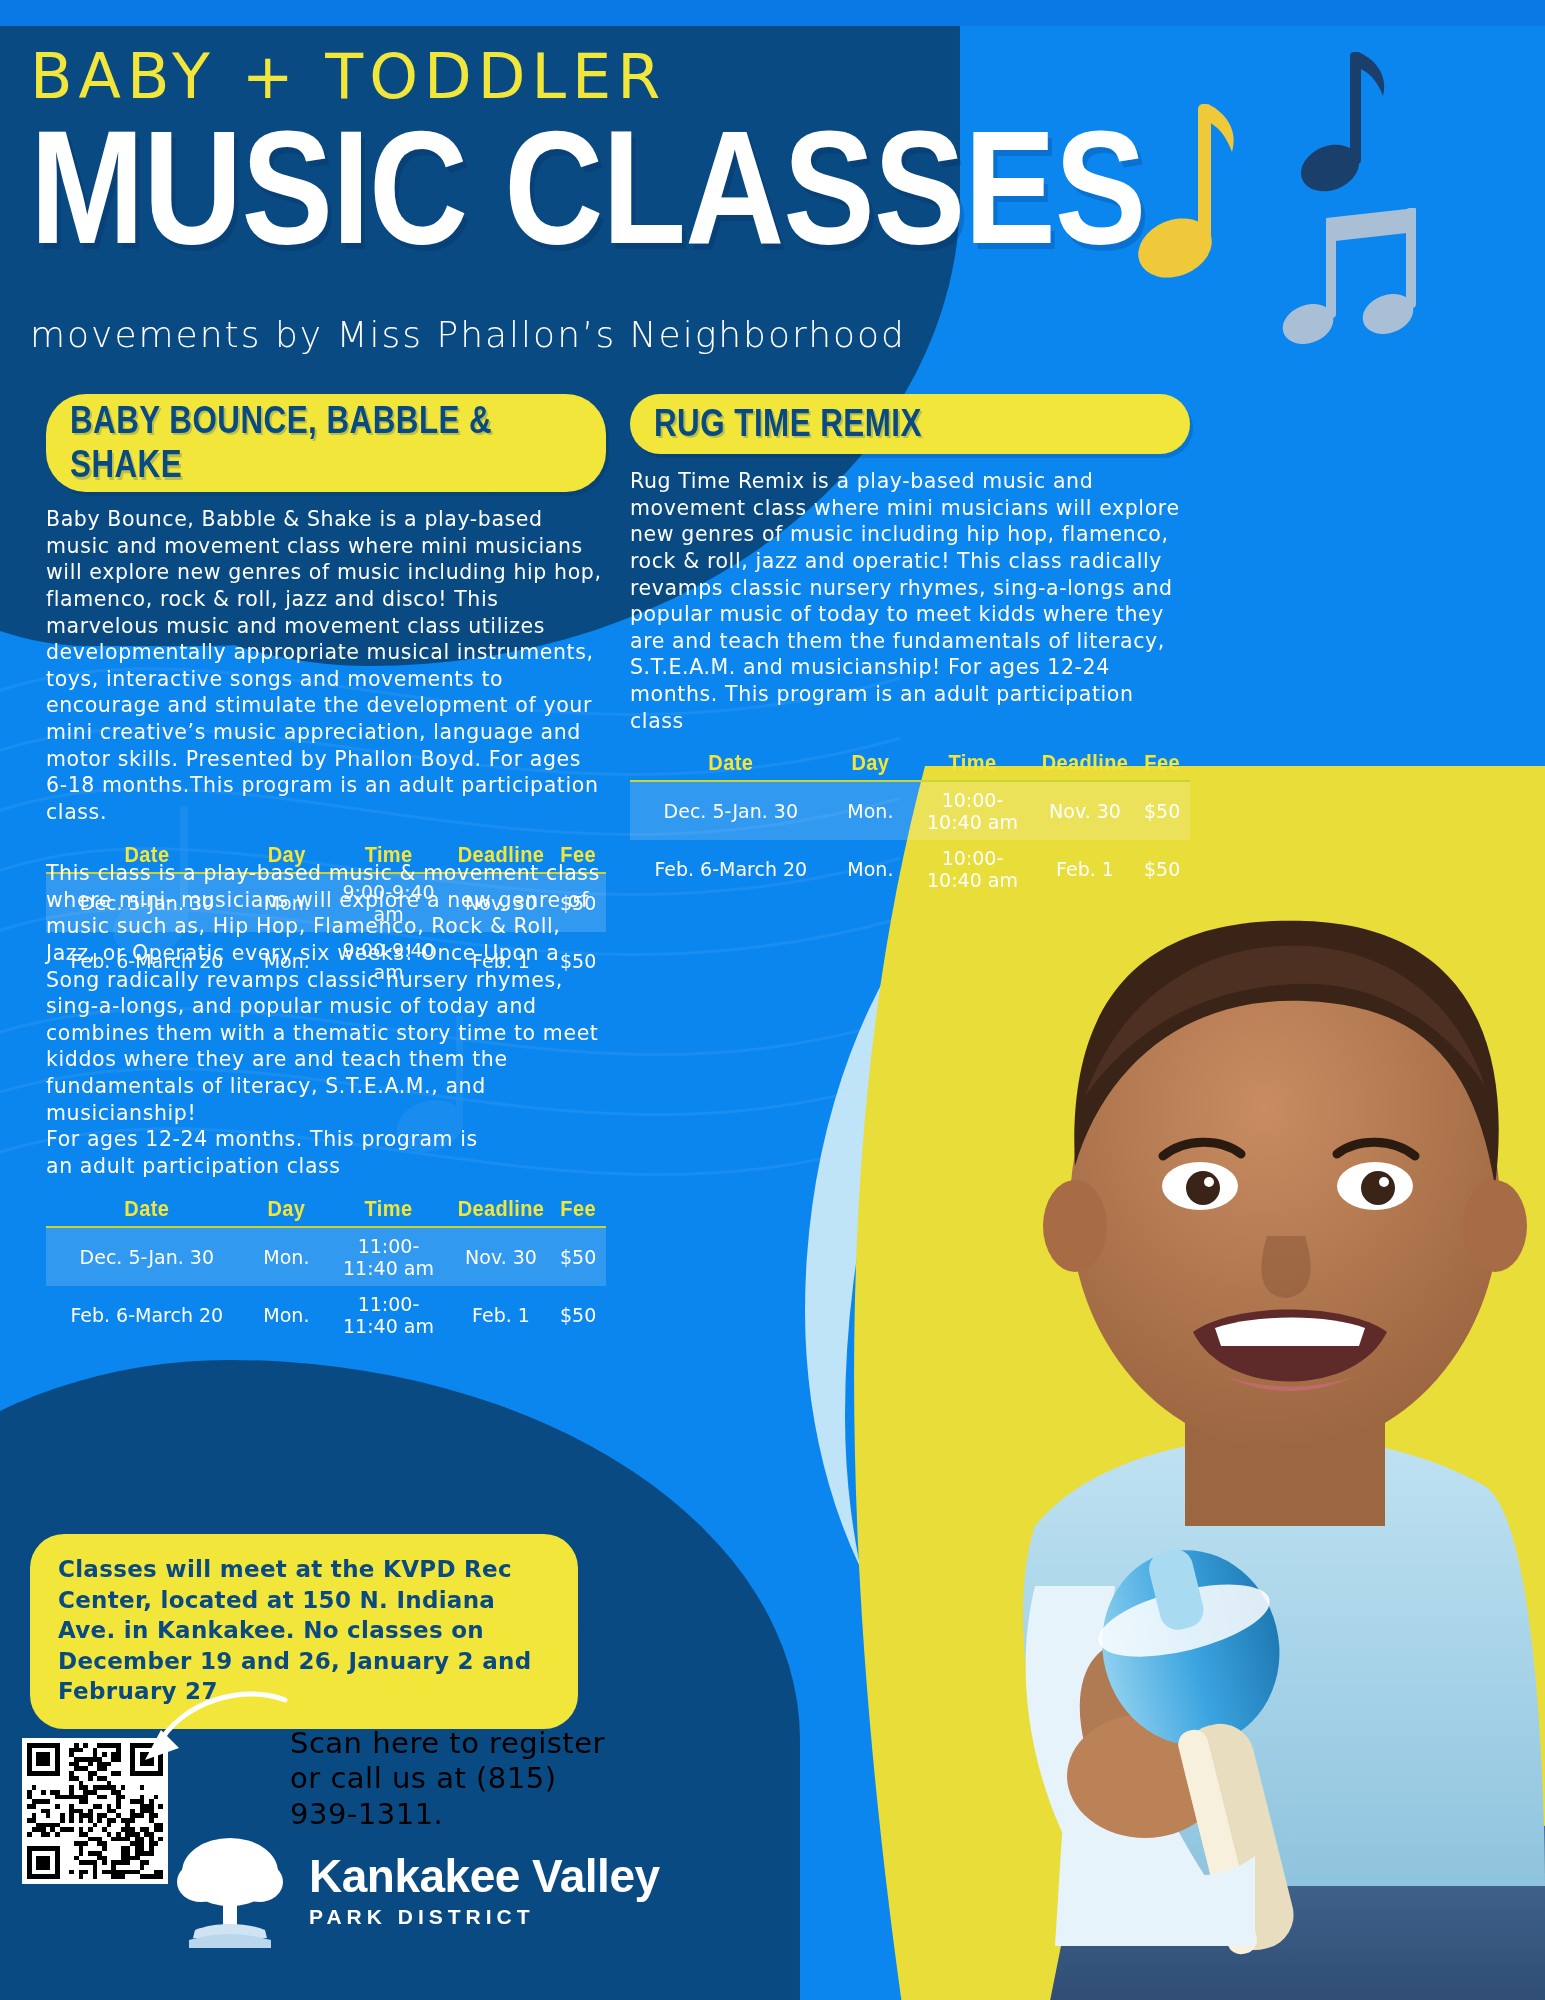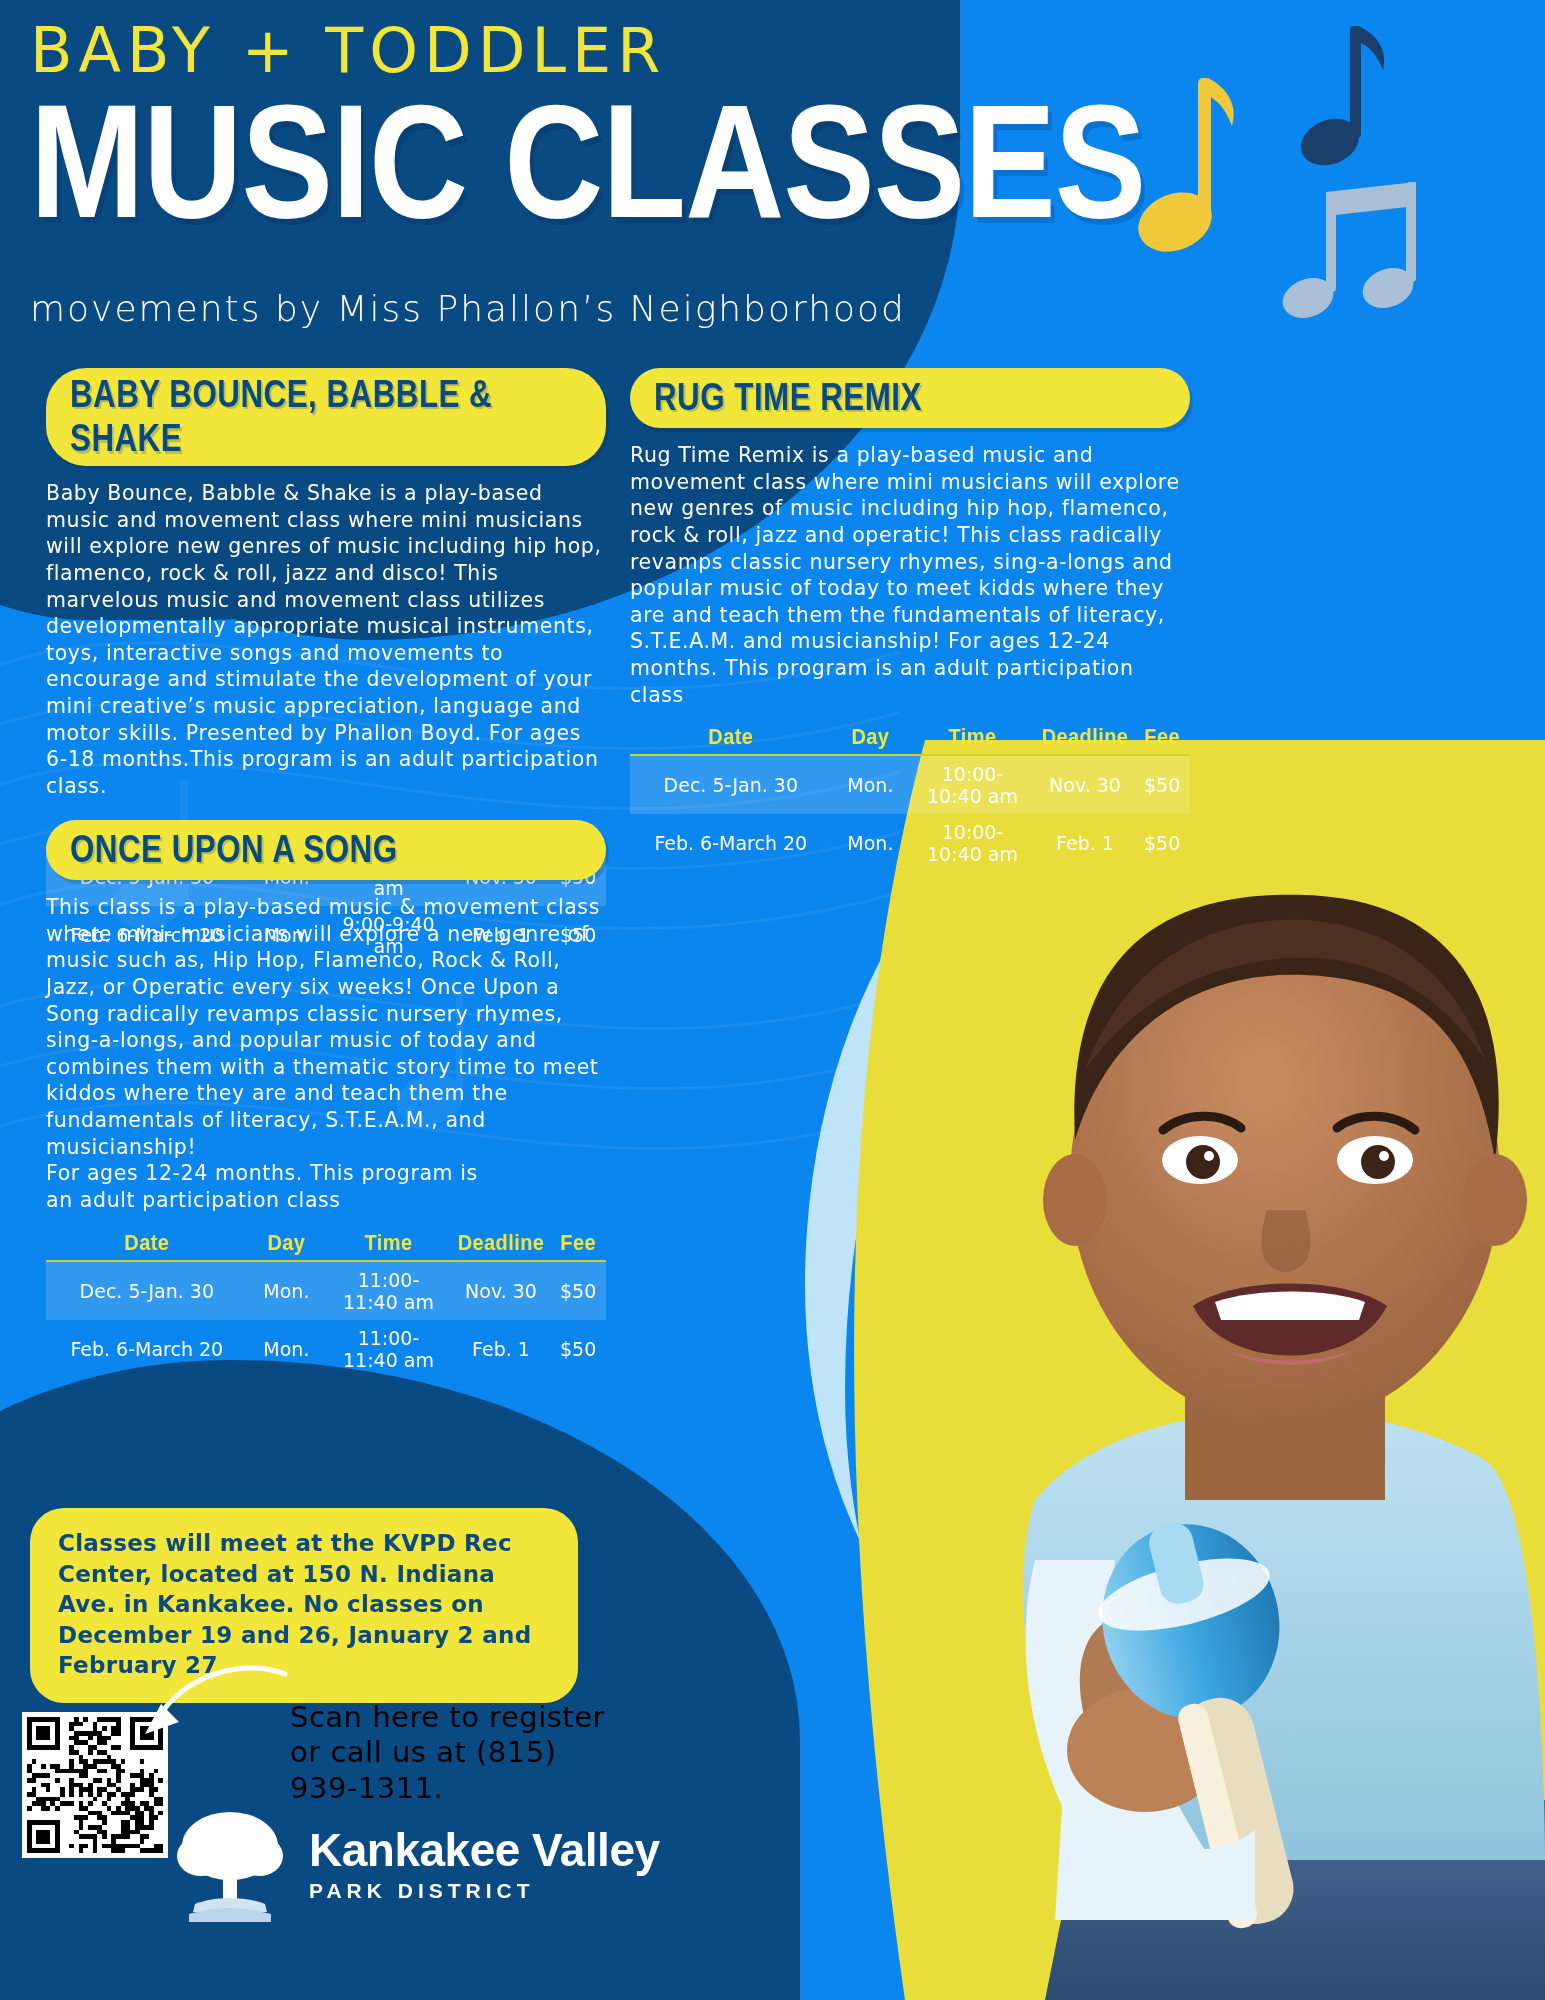--- a/index.html
+++ b/index.html
@@ -3,21 +3,21 @@
 <meta charset="utf-8">
 <style>
   * { margin:0; padding:0; box-sizing:border-box; }
   html,body { width:1545px; height:2000px; }
   body {
     font-family:"Liberation Sans", sans-serif;
     background:#0b79e5;
     position:relative;
     overflow:hidden;
   }
-  .poster { position:absolute; inset:0; overflow:hidden; }
+  .poster { position:absolute; inset:0; overflow:hidden;margin-top:26px; }
 
   
   .bg-base { position:absolute; inset:0; background:#0b86ef; }
   .bg-navy-top {
     position:absolute; left:-60px; top:-120px; width:1020px; height:760px;
     background:#0a4a82; border-radius:0 0 58% 42%/0 0 62% 54%;
   }
   .bg-navy-top2 {
     position:absolute; left:-200px; top:-200px; width:760px; height:820px;
     background:#0a4a82; border-radius:0 0 46% 38%;
@@ -332,23 +332,20 @@
           <td>Mon.</td>
           <td>10:00-10:40 am</td>
           <td>Feb. 1</td>
           <td>$50</td>
         </tr>
       </tbody>
     </table>
   </div>
 
   <div class="col-left2">
-    <div class="pill">
-      <span class="pill-title">ONCE UPON A SONG</span>
-    </div>
     <p class="body-text" style="white-space:pre-line;">This class is a play-based music &amp; movement class where mini- musicians will explore a new genre of music such as, Hip Hop, Flamenco, Rock &amp; Roll, Jazz, or Operatic every six weeks! Once Upon a Song radically revamps classic nursery rhymes, sing-a-longs, and popular music of today and combines them with a thematic story time to meet kiddos where they are and teach them the fundamentals of literacy, S.T.E.A.M., and musicianship!
 For ages 12-24 months. This program is
 an adult participation class</p>
     <table class="sched">
       <thead>
         <tr>
           <th class="t-left">Date</th>
           <th class="t-day">Day</th>
           <th class="t-time">Time</th>
           <th class="t-dead">Deadline</th>

